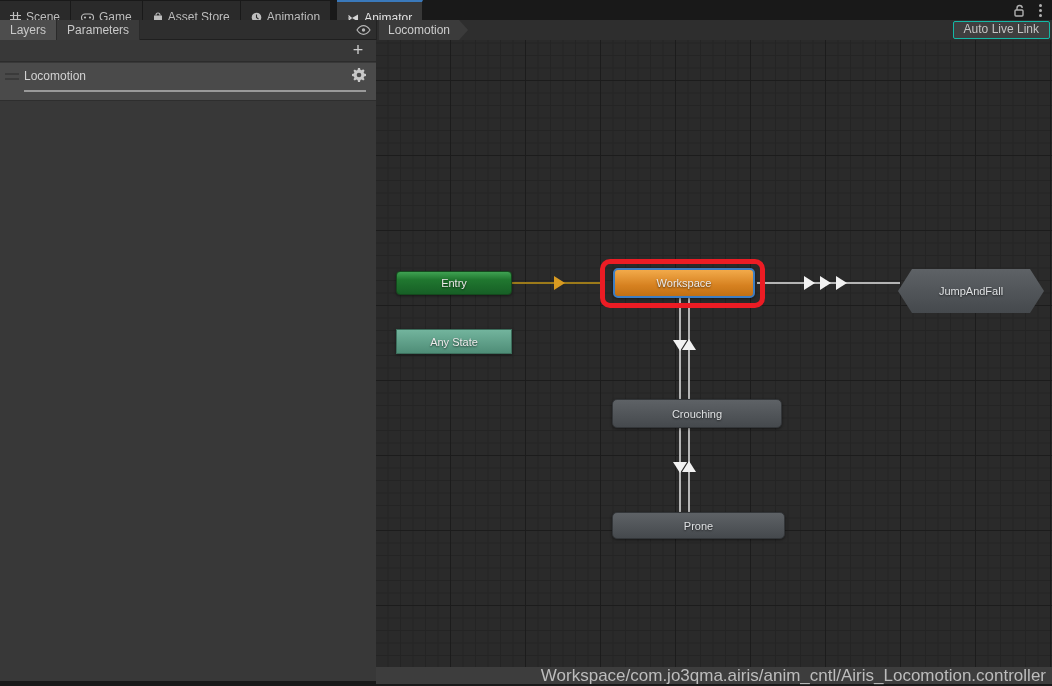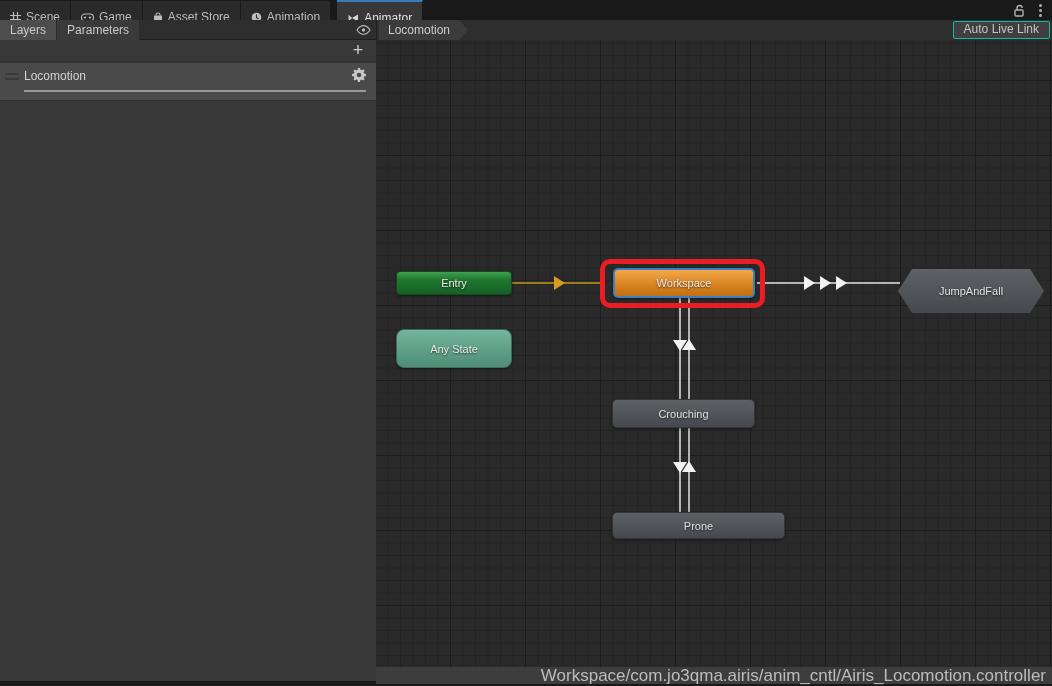--- a/index.html
+++ b/index.html
@@ -51,25 +51,25 @@
       linear-gradient(to bottom, #242424 1px, transparent 1px);
     background-size: 75px 75px, 75px 75px, 12.5px 12.5px, 12.5px 12.5px;
     background-position: 74px 0, 0 40px, 11.5px 0, 0 2.5px;
   }
 
   .node { position:absolute; display:flex; align-items:center; justify-content:center;
           font-size:11px; color:#eceaea; text-shadow:0 1px 2px rgba(0,0,0,0.65);
           border-radius:5px; box-shadow:0 1px 3px rgba(0,0,0,0.45); }
   .node-entry   { left:20px;  top:231px; width:116px; height:24px; border-radius:4px;
                   background:linear-gradient(to bottom,#3fa152,#20772f 35%,#175f26); border:1px solid #14491d; }
-  .node-any     { left:20px;  top:289px; width:116px; height:39px; border-radius:8px;
+  .node-any     { left:20px;  top:289px; width:116px; height:25px; border-radius:0;
                   background:linear-gradient(to bottom,#72b49d,#4f8d77); border:1px solid #3c6e5c; }
   .node-standing{ left:237px; top:228px; width:142px; height:30px;
                   background:linear-gradient(to bottom,#f2aa4a,#d68120 60%,#c27013); border:2px solid #3d7dc2; }
-  .node-crouch  { left:236px; top:359px; width:143px; height:29px;
+  .node-crouch  { left:236px; top:359px; width:170px; height:29px;
                   background:linear-gradient(to bottom,#5e6266,#45494d); border:1px solid #333639; color:#dfe1e3; }
   .node-prone   { left:236px; top:472px; width:173px; height:27px;
                   background:linear-gradient(to bottom,#5e6266,#45494d); border:1px solid #333639; color:#dfe1e3; }
   .node-jump    { left:522px; top:229px; width:146px; height:44px; border-radius:0; box-shadow:none;
                   background:linear-gradient(to bottom,#5e6266,#45494d); color:#dfe1e3;
                   clip-path:polygon(14px 0, calc(100% - 14px) 0, 100% 50%, calc(100% - 14px) 100%, 14px 100%, 0 50%); }
 
   .highlight-ring { position:absolute; left:224px; top:219px; width:165px; height:49px;
                     border:5px solid #ec1c24; border-radius:10px; z-index:5; pointer-events:none; }
 

